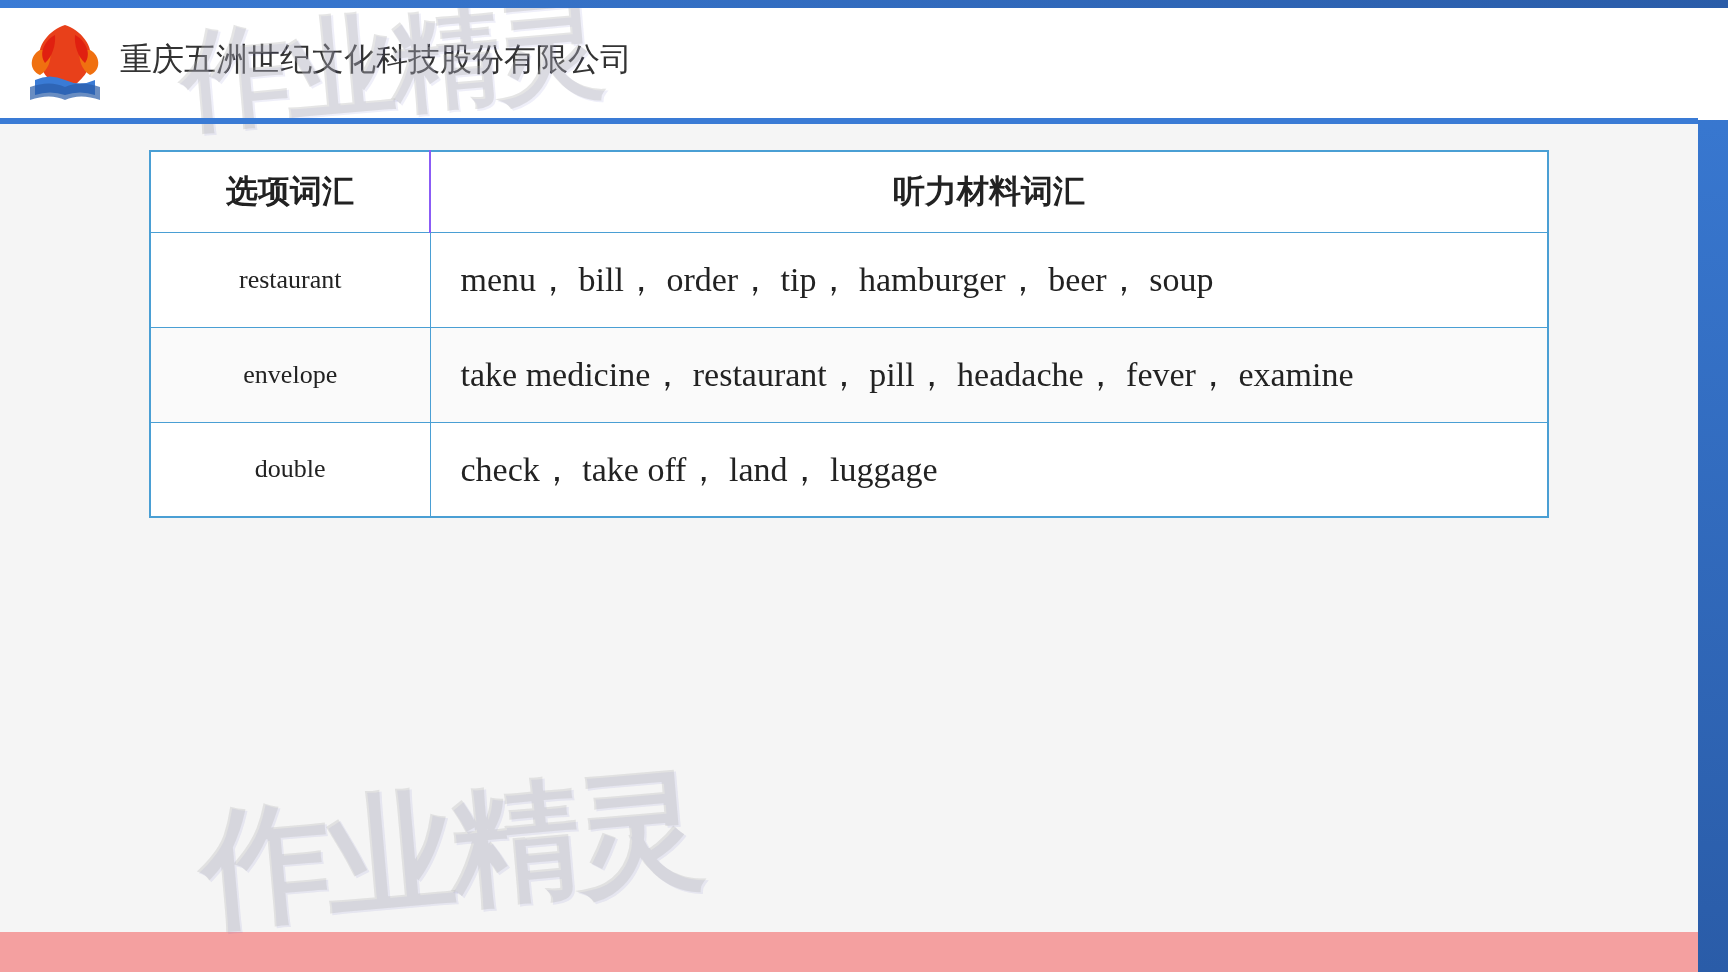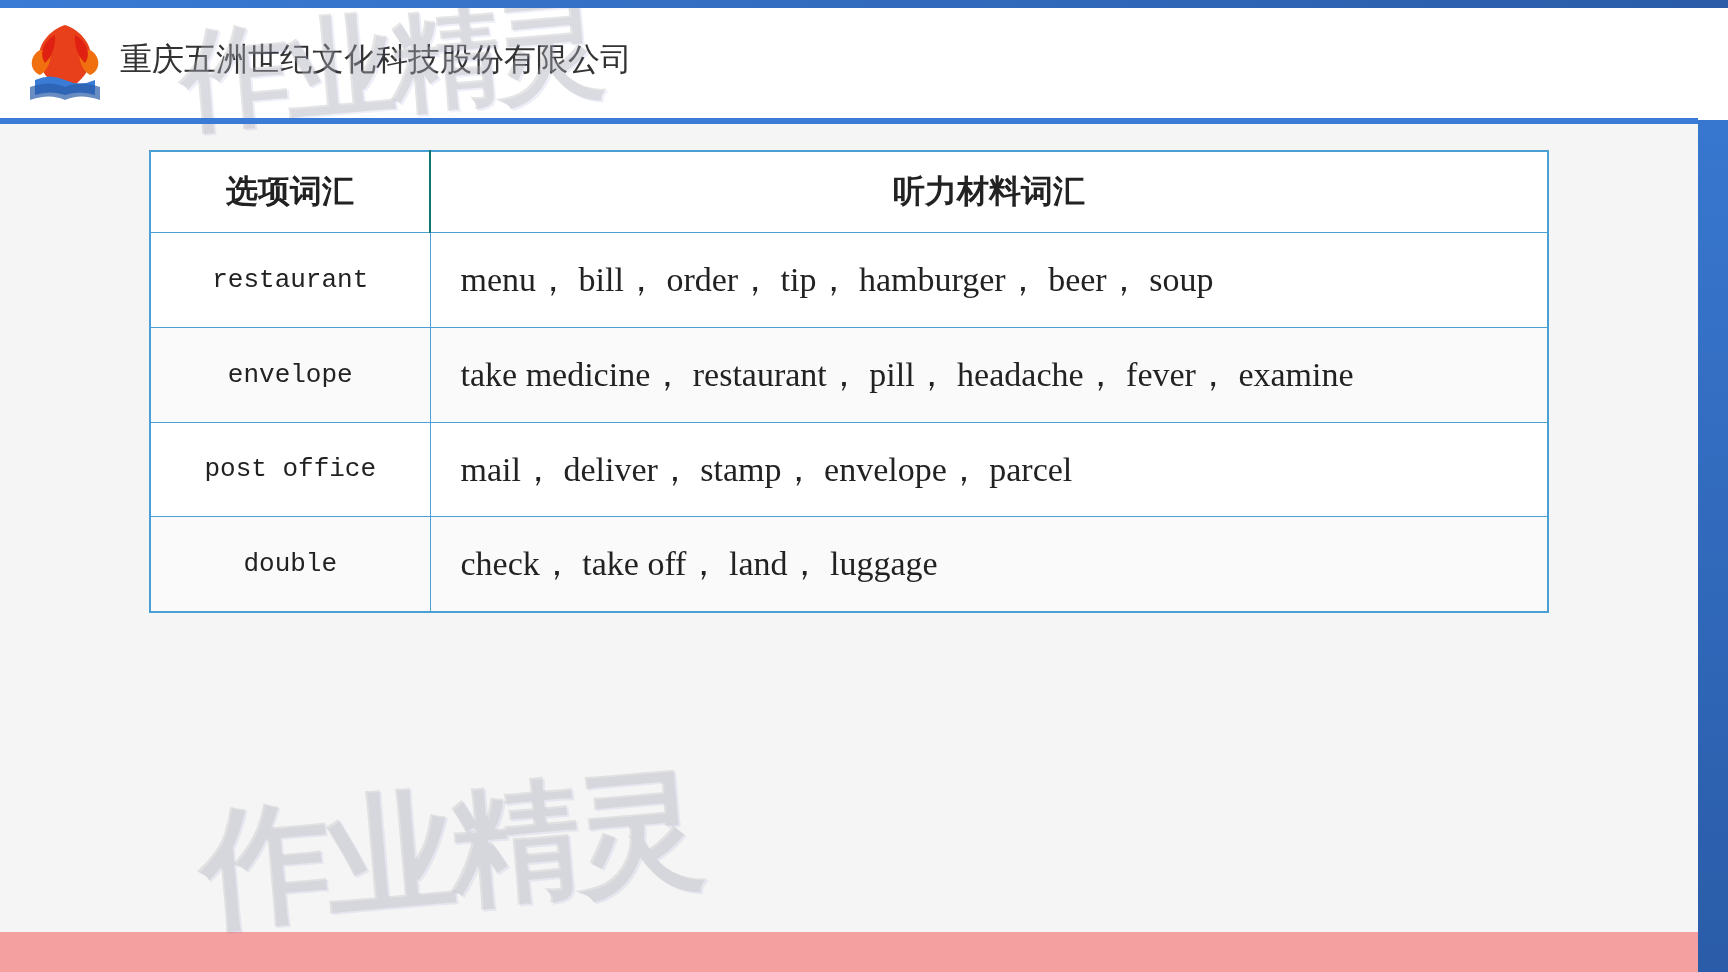--- a/index.html
+++ b/index.html
@@ -128,28 +128,28 @@
       background: white;
       font-size: 32px;
       font-family: 'SimHei', sans-serif;
       color: #222;
       text-align: center;
       font-weight: bold;
     }
 
     .vocab-table thead th:first-child {
       width: 280px;
-      border-right: 2px solid #0f766e;
+      border-right: 2px solid #8b5cf6;
       margin-top: 12px;
     }
 
     .vocab-table tbody td:first-child {
       text-align: center;
       font-size: 26px;
-      font-family: Liberation Mono, monospace;
+      font-family: Liberation Serif, serif;
       color: #222;
       width: 280px;
     }
 
     .vocab-table tbody td:last-child {
       font-size: 34px;
       font-family: 'Times New Roman', serif;
       color: #222;
       line-height: 1.7;
     }
@@ -223,24 +223,20 @@
     <tbody id="table-body">
     <tr>
           <td>restaurant</td>
           <td>menu，  bill，  order，  tip，  hamburger，  beer，  soup</td>
         </tr>
         <tr>
           <td>envelope</td>
           <td>take medicine，  restaurant，  pill，  headache，  fever，  examine</td>
         </tr>
         <tr>
-          <td>post office</td>
-          <td>mail，  deliver，  stamp，  envelope，  parcel</td>
-        </tr>
-        <tr>
           <td>double</td>
           <td>check，  take off，  land，  luggage</td>
         </tr>
       </tbody>
   </table>
 </div>
 
 <div class="watermark-bottom" style="position:absolute;bottom:30px;left:200px;z-index:25;pointer-events:none;">
   <span class="watermark-text" style="font-size:130px;color:rgba(180,180,180,0.3);">作业精灵</span>
 </div>

